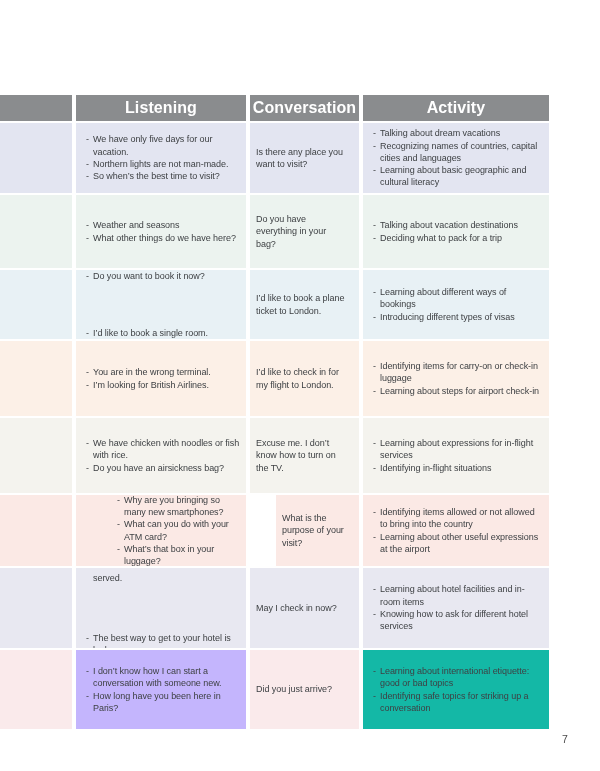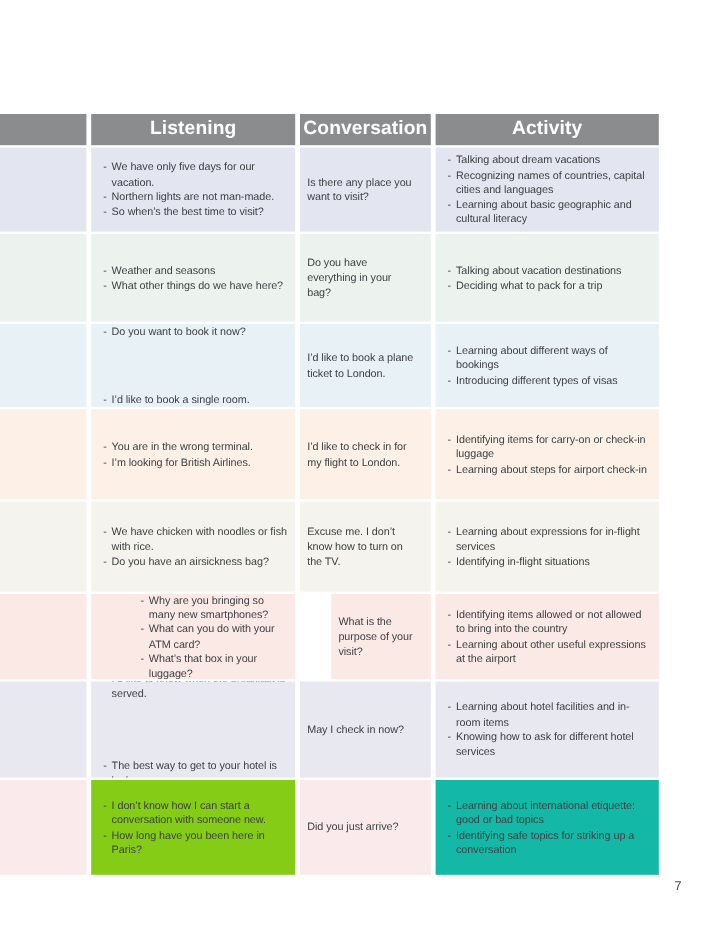--- a/index.html
+++ b/index.html
@@ -141,21 +141,21 @@
       <div class="li">The best way to get to your hotel is by bus.</div>
     </div>
     <div class="cell conversation-cell" style="background: rgb(232, 232, 241);">
       <div>May I check in now?</div>
     </div>
     <div class="cell activity-cell" style="background: rgb(232, 232, 241);">
       <div class="li">Learning about hotel facilities and in-room items</div>
       <div class="li">Knowing how to ask for different hotel services</div>
     </div>
     <div class="cell unit-cell" style="background: rgb(250, 234, 235);"></div>
-    <div class="cell listening-cell" style="background: #84cc16;">
+    <div class="cell listening-cell" style="background: #c4b5fd;">
       <div class="li">I don’t know how I can start a conversation with someone new.</div>
       <div class="li">How long have you been here in Paris?</div>
     </div>
     <div class="cell conversation-cell" style="background: rgb(250, 234, 235);">
       <div>Did you just arrive?</div>
     </div>
     <div class="cell activity-cell" style="background: #14b8a6;">
       <div class="li">Learning about international etiquette: good or bad topics</div>
       <div class="li">Identifying safe topics for striking up a conversation</div>
     </div>

